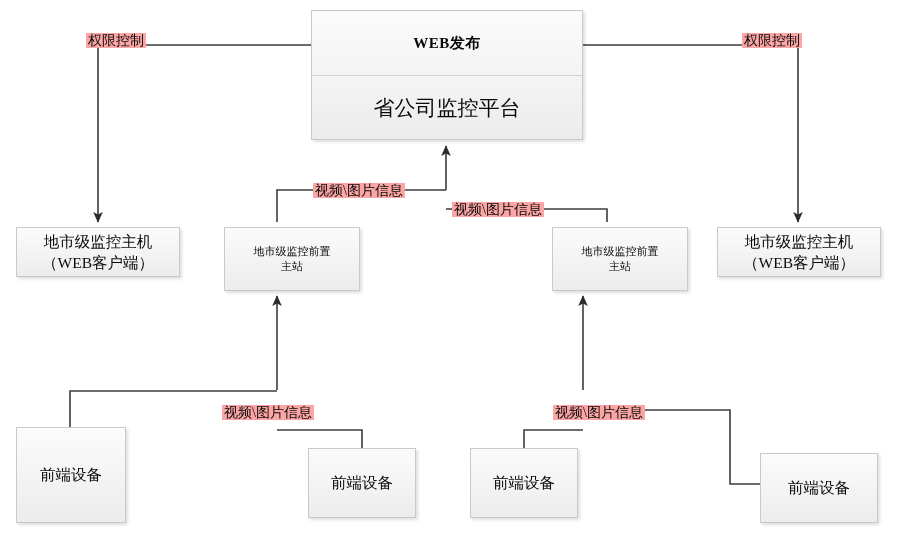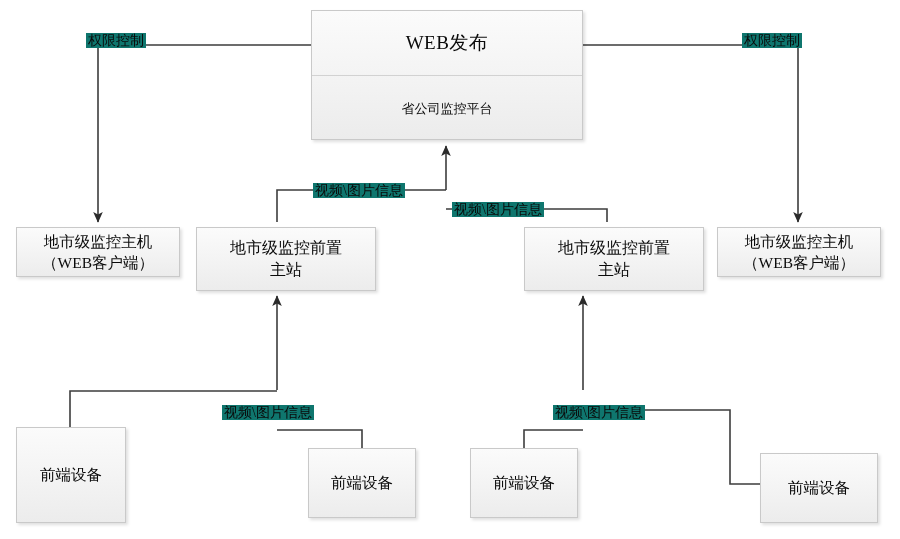--- a/index.html
+++ b/index.html
@@ -47,51 +47,52 @@
   }
   .platform .seg {
     height: 65px;
     display: flex;
     align-items: center;
     justify-content: center;
     box-sizing: border-box;
   }
   .platform .seg-top {
     border-bottom: 1px solid #d2d2d2;
-    font-weight: normal;
-    font-size: 19px;
+    font-weight: bold;
+    font-size: 15px;
     letter-spacing: 0.5px;
   }
   .platform .seg-bottom {
-    font-size: 13px;
+    font-size: 21px;
   }
   .host {
     width: 164px; height: 50px;
     font-size: 15.5px;
   }
   .host-left  { left: 16px;  top: 227px; }
   .host-right { left: 717px; top: 227px; }
   .front {
-    width: 180px; height: 64px;
-    font-size: 16px;
+    width: 136px; height: 64px;
+    font-size: 11px;
+    margin-left: 28px;
   }
   .front-left  { left: 196px; top: 227px; }
   .front-right { left: 524px; top: 227px; }
 
   .device { font-size: 15.5px; }
   .device-1 { left: 16px;  top: 427px; width: 110px; height: 96px; }
   .device-2 { left: 308px; top: 448px; width: 108px; height: 70px; }
   .device-3 { left: 470px; top: 448px; width: 108px; height: 70px; }
   .device-4 { left: 760px; top: 453px; width: 118px; height: 70px; }
 
   .edge-label {
     position: absolute;
     font-size: 14px;
     color: #0a0a0a;
-    background: #0f766e;
+    background: #fca5a5;
     white-space: nowrap;
     padding: 0 2px;
     line-height: 1.1;
   }
   .lbl-perm-l { left: 86px;  top: 33px; }
   .lbl-perm-r { left: 742px; top: 33px; }
   .lbl-v1 { left: 313px; top: 183px; }
   .lbl-v2 { left: 452px; top: 202px; }
   .lbl-v3 { left: 222px; top: 405px; }
   .lbl-v4 { left: 553px; top: 405px; }

